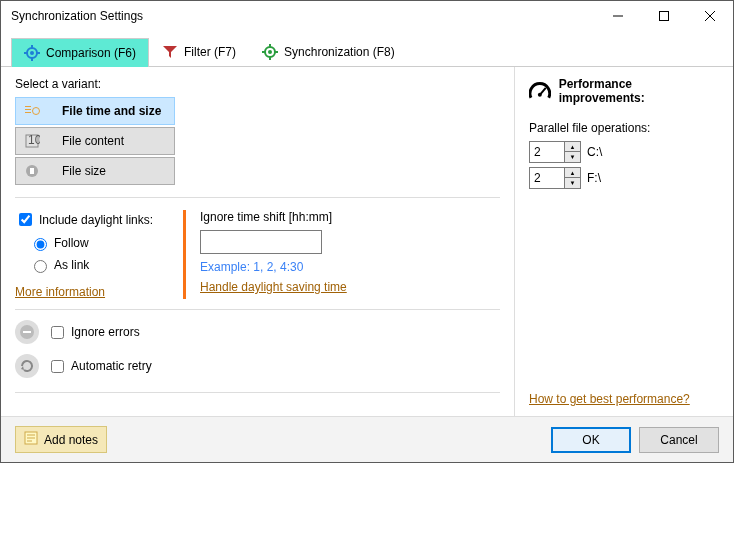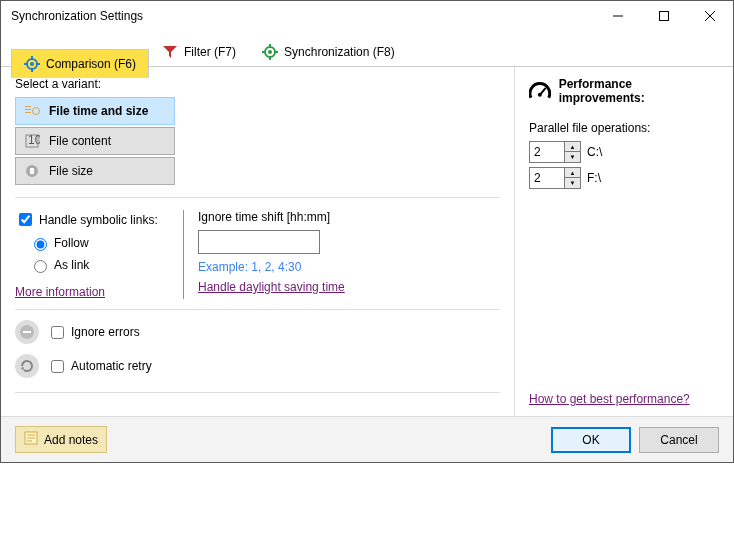--- a/index.html
+++ b/index.html
@@ -6,42 +6,42 @@
 body { margin: 0; background: #fff; }
 .window { width: 734px; height: 463px; border: 1px solid #5a5a5a; display: flex; flex-direction: column; background: #fff; }
 .titlebar { height: 30px; display: flex; align-items: center; padding-left: 10px; background: #fff; }
 .titlebar-title { flex: 1; color: #000; }
 .titlebar-btns { display: flex; }
 .titlebar-btn { width: 46px; height: 30px; display: flex; align-items: center; justify-content: center; color: #000; }
 .titlebar-btn svg { width: 10px; height: 10px; }
 
 .tabs { display: flex; border-bottom: 1px solid #ccc; padding: 6px 10px 0 10px; gap: 0; }
 .tab { display: flex; align-items: center; gap: 6px; padding: 6px 12px; border: 1px solid transparent; border-bottom: none; cursor: pointer; }
-.tab.active { border-color: #ccc; background: #fde047; position: relative; top: 12px; }
+.tab.active { border-color: #ccc; background: #5eead4; position: relative; top: 1px; }
 .tab-icon { width: 16px; height: 16px; display: flex; align-items: center; justify-content: center; }
 
 .body { flex: 1; display: flex; }
 .left { flex: 1; padding: 10px 14px; display: flex; flex-direction: column; border-right: 1px solid #ddd; }
 .right { width: 218px; padding: 10px 14px; display: flex; flex-direction: column; }
 
 .section-row { display: flex; gap: 18px; border-bottom: 1px solid #ddd; padding-bottom: 12px; margin-bottom: 12px; }
 .variants { display: flex; flex-direction: column; }
 .variant-label { margin-bottom: 4px; }
-.variant-btn { display: flex; align-items: center; gap: 9px; width: 160px; height: 28px; border: 1px solid #adadad; background: #e1e1e1; padding: 0 8px; margin-top: 2px; cursor: pointer; }
+.variant-btn { display: flex; align-items: center; gap: 22px; width: 160px; height: 28px; border: 1px solid #adadad; background: #e1e1e1; padding: 0 8px; margin-top: 2px; cursor: pointer; }
 .variant-btn.selected { background: #cce8ff; border-color: #99d1ff; font-weight: bold; }
 .variant-icon { width: 16px; height: 16px; }
 
 .desc { display: flex; gap: 10px; align-items: flex-start; padding-top: 22px; color: #666; }
 .clock-icon { width: 32px; height: 32px; }
 
 .row2 { display: flex; gap: 18px; border-bottom: 1px solid #ddd; padding-bottom: 10px; margin-bottom: 10px; }
 .col { display: flex; flex-direction: column; gap: 6px; }
 .checkbox { display: flex; align-items: center; gap: 4px; }
 .radio { display: flex; align-items: center; gap: 4px; margin-left: 14px; }
-.link { color: #701a75; text-decoration: underline; cursor: pointer; }
+.link { color: #a16207; text-decoration: underline; cursor: pointer; }
 .textinput { width: 122px; height: 24px; border: 1px solid #7a7a7a; padding: 2px 4px; }
 .example { color: #3b82f6; }
 
 .row3 { display: flex; flex-direction: column; gap: 10px; border-bottom: 1px solid #ddd; padding-bottom: 14px; }
 .icon-check-row { display: flex; align-items: center; gap: 8px; }
 .round-icon { width: 24px; height: 24px; border-radius: 50%; background: #ddd; display: flex; align-items: center; justify-content: center; }
 
 .perf-head { display: flex; align-items: center; gap: 8px; margin-bottom: 16px; font-weight: bold; }
 .speedo { width: 22px; height: 22px; }
 .perf-label { margin-bottom: 6px; }
@@ -155,33 +155,33 @@
                 </svg></span>
             <span>File size</span>
           </div>
         </div>
       </div>
 
       <div class="row2">
         <div class="col" style="width:150px;">
           <label class="checkbox">
             <input type="checkbox" checked="" style="">
-            <span>Handle symbolic links:</span>
+            <span>Include daylight links:</span>
           </label>
           <label class="radio">
             <input type="radio" name="sym" checked="" style="">
             <span>Follow</span>
           </label>
           <label class="radio">
             <input type="radio" name="sym" style="">
             <span>As link</span>
           </label>
           <span class="link" style="margin-top:6px;">More information</span>
         </div>
-        <div class="col" style="border-left:1px solid #f97316; padding-left:14px;">
+        <div class="col" style="border-left:3px solid #f97316; padding-left:14px;">
           <span>Ignore time shift [hh:mm]</span>
           <input class="textinput" type="text" style="">
           <span class="example">Example:  1, 2, 4:30</span>
           <span class="link">Handle daylight saving time</span>
         </div>
       </div>
 
       <div class="row3">
         <div class="icon-check-row">
           <span class="round-icon">

